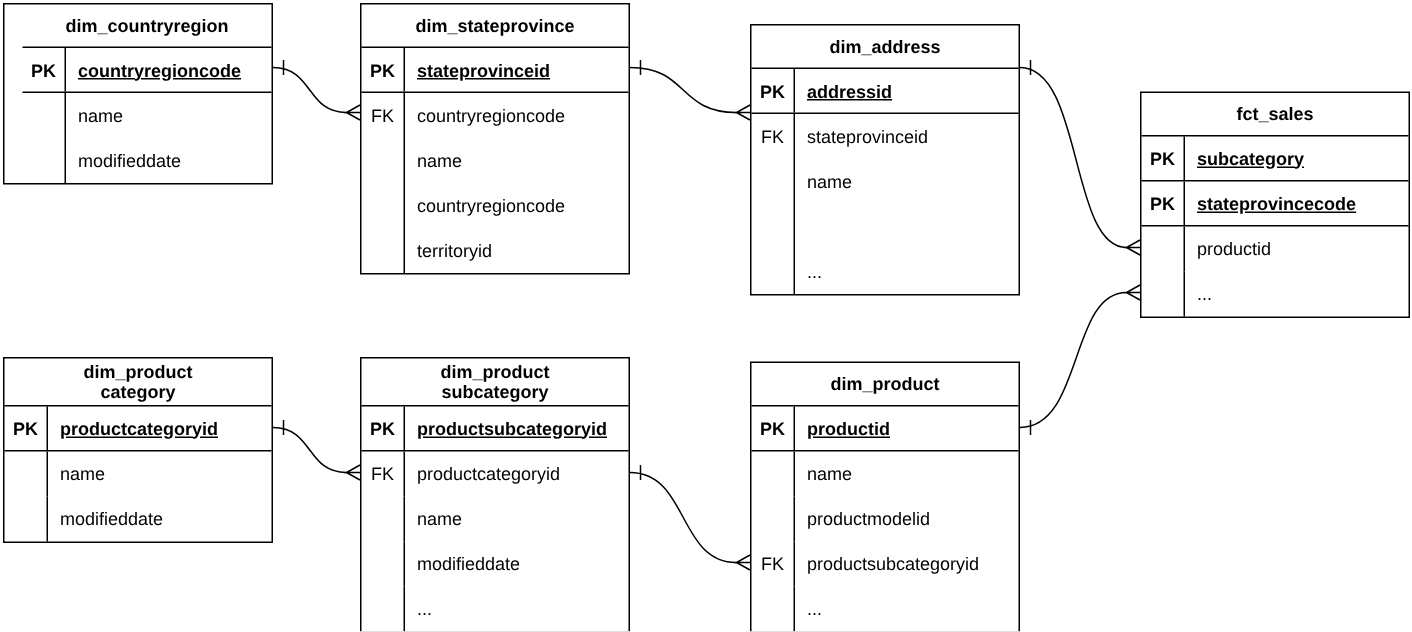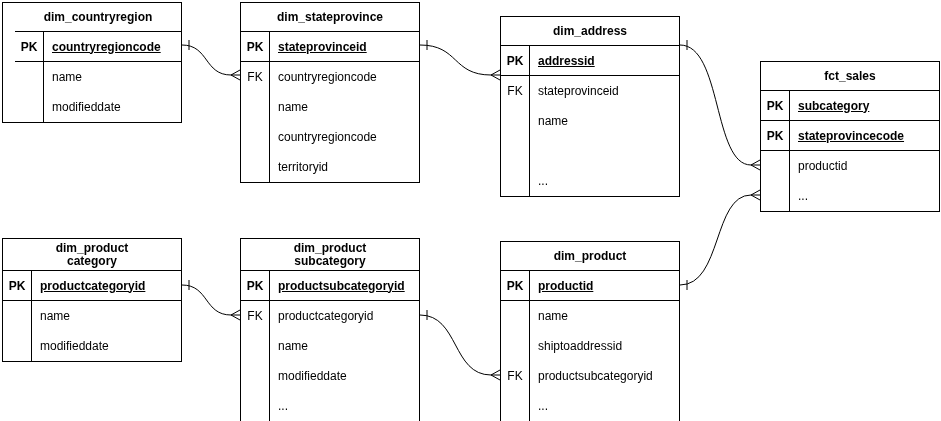--- a/index.html
+++ b/index.html
@@ -212,21 +212,21 @@
     <div class="er-row pk">
       <div class="er-key">PK</div>
       <div class="er-attr">productid</div>
     </div>
     <div class="er-row">
       <div class="er-key"></div>
       <div class="er-attr">name</div>
     </div>
     <div class="er-row">
       <div class="er-key"></div>
-      <div class="er-attr">shiptoaddressid</div>
+      <div class="er-attr">productmodelid</div>
     </div>
     <div class="er-row">
       <div class="er-key">FK</div>
       <div class="er-attr">productsubcategoryid</div>
     </div>
     <div class="er-row">
       <div class="er-key"></div>
       <div class="er-attr">...</div>
     </div>
   </div>

